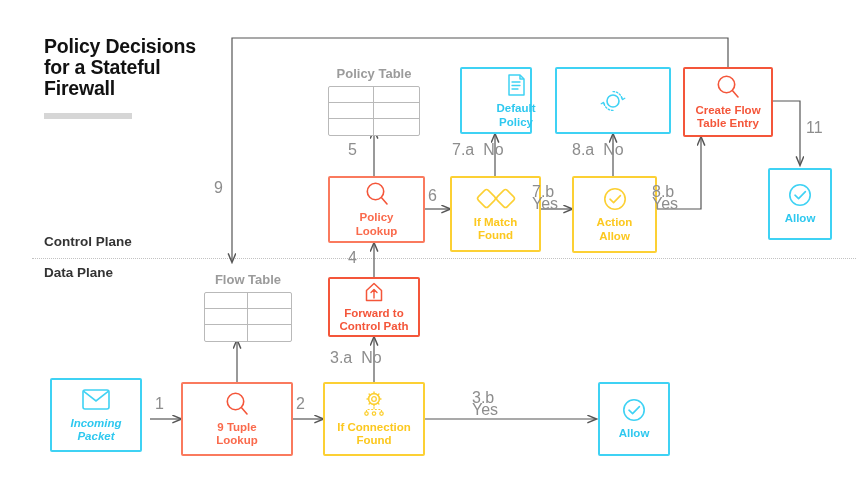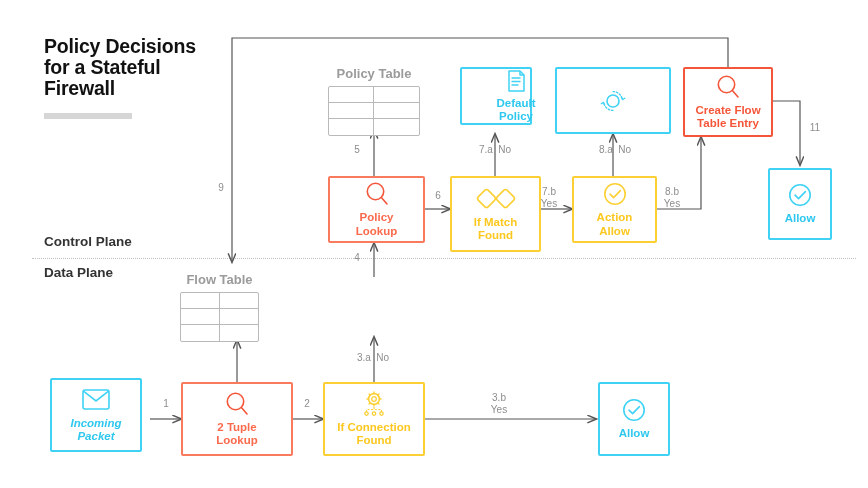--- a/index.html
+++ b/index.html
@@ -32,22 +32,22 @@
 
   .table-wrap{position:absolute;}
   .table-cap{font-size:13px;font-weight:bold;color:#9b9b9b;text-align:center;
              margin-bottom:5px;}
   .grid{border:1px solid #b9b9b9;border-radius:2px;display:grid;
         grid-template-columns:1fr 1fr;grid-template-rows:1fr 1fr 1fr;background:#fff;}
   .grid div{border-right:1px solid #b9b9b9;border-bottom:1px solid #b9b9b9;}
   .grid div:nth-child(2n){border-right:none;}
   .grid div:nth-child(n+5){border-bottom:none;}
 
-  .elabel{position:absolute;font-size:10px;color:#8d8d8d;white-space:pre;
-          text-align:center;line-height:12px;}
+  .elabel{position:absolute;font-size:16px;color:#8d8d8d;white-space:pre;
+          text-align:left;line-height:12px;}
 </style>
 </head>
 <body>
 
 <div id="canvas">
 
   <div class="title">Policy Decisions
 for a Stateful
 Firewall</div>
   <div class="title-rule"></div>
@@ -99,21 +99,21 @@
     <div class="grid" style="height:48px;">
       <div></div>
         <div></div>
         <div></div>
         <div></div>
         <div></div>
         <div></div>
     </div>
   </div>
 
-  <div class="table-wrap" style="left:180px;top:272px;width:79px;">
+  <div class="table-wrap" style="left:204px;top:272px;width:88px;">
     <div class="table-cap">Flow Table</div>
     <div class="grid" style="height:48px;">
       <div></div>
         <div></div>
         <div></div>
         <div></div>
         <div></div>
         <div></div>
     </div>
   </div>
@@ -129,21 +129,21 @@
 Packet</span>
   </div>
 
   <div class="node salmon" style="left:181px;top:382px;width:112px;height:74px;">
     <span class="ico">
       <svg width="26" height="26" viewBox="0 0 26 26">
           <circle cx="11.5" cy="10.5" r="8.2" fill="none" stroke="#f4563a" stroke-width="1.6"></circle>
           <path d="M17.6,16.8 L23,23" stroke="#f4563a" stroke-width="1.6" fill="none" stroke-linecap="round"></path>
         </svg>
     </span>
-    <span class="lbl">2 Tuple
+    <span class="lbl">9 Tuple
 Lookup</span>
   </div>
 
   <div class="node yellow" style="left:323px;top:382px;width:102px;height:74px;">
     <span class="ico">
       <svg width="30" height="26" viewBox="0 0 30 26">
           <circle cx="15" cy="8" r="5.4" fill="none" stroke="#fcd034" stroke-width="1.6"></circle>
           <circle cx="15" cy="8" r="2.3" fill="none" stroke="#fcd034" stroke-width="1.3"></circle>
           <path d="M15,1 v1.6 M15,13.4 v1.6 M8,8 h1.6 M20.4,8 H22 M10.1,3.1 l1.1,1.1 M18.8,11.8 l1.1,1.1 M19.9,3.1 l-1.1,1.1 M11.2,11.8 l-1.1,1.1" stroke="#fcd034" stroke-width="1.4" stroke-linecap="round"></path>
           <path d="M15,16 v2.5 M7.5,21 v-2.5 h15 v2.5" stroke="#fcd034" stroke-width="1.1" stroke-dasharray="2 1.6" fill="none"></path>
@@ -159,20 +159,30 @@
   <div class="node cyan" style="left:598px;top:382px;width:72px;height:74px;">
     <span class="ico">
       <svg width="26" height="26" viewBox="0 0 26 26">
           <circle cx="13" cy="13" r="10.2" fill="none" stroke="#3fd2f4" stroke-width="1.6"></circle>
           <path d="M8,13.2 L11.6,16.6 L18.4,9.6" fill="none" stroke="#3fd2f4" stroke-width="1.6" stroke-linecap="round" stroke-linejoin="round"></path>
         </svg>
     </span>
     <span class="lbl">Allow</span>
   </div>
 
+  <div class="node red" style="left:328px;top:277px;width:92px;height:60px;">
+    <span class="ico" style="height:22px;">
+      <svg width="22" height="22" viewBox="0 0 22 22">
+          <path d="M11,2.5 L3.5,9.5 v10 h15 v-10 Z" fill="none" stroke="#f4563a" stroke-width="1.5" stroke-linejoin="round"></path>
+          <path d="M11,17 V9 M8,11.6 L11,8.6 L14,11.6" fill="none" stroke="#f4563a" stroke-width="1.4" stroke-linecap="round" stroke-linejoin="round"></path>
+        </svg>
+    </span>
+    <span class="lbl">Forward to
+Control Path</span>
+  </div>
 
   <div class="node salmon" style="left:328px;top:176px;width:97px;height:67px;">
     <span class="ico">
       <svg width="26" height="26" viewBox="0 0 26 26">
           <circle cx="11.5" cy="10.5" r="8.2" fill="none" stroke="#f4563a" stroke-width="1.6"></circle>
           <path d="M17.6,16.8 L23,23" stroke="#f4563a" stroke-width="1.6" fill="none" stroke-linecap="round"></path>
         </svg>
     </span>
     <span class="lbl">Policy
 Lookup</span>
@@ -182,32 +192,32 @@
     <span class="ico">
       <svg width="42" height="24" viewBox="0 0 42 24">
           <rect x="4.5" y="4.5" width="14" height="14" rx="2.6" transform="rotate(45 11.5 11.5)" fill="none" stroke="#fcd034" stroke-width="1.6"></rect>
           <rect x="23.5" y="4.5" width="14" height="14" rx="2.6" transform="rotate(45 30.5 11.5)" fill="none" stroke="#fcd034" stroke-width="1.6"></rect>
         </svg>
     </span>
     <span class="lbl">If Match
 Found</span>
   </div>
 
-  <div class="node yellow" style="left:572px;top:176px;width:85px;height:67px;">
+  <div class="node yellow" style="left:572px;top:176px;width:85px;height:77px;">
     <span class="ico">
       <svg width="26" height="26" viewBox="0 0 26 26">
           <circle cx="13" cy="13" r="10.2" fill="none" stroke="#fcd034" stroke-width="1.6"></circle>
           <path d="M8,13.2 L11.6,16.6 L18.4,9.6" fill="none" stroke="#fcd034" stroke-width="1.6" stroke-linecap="round" stroke-linejoin="round"></path>
         </svg>
     </span>
     <span class="lbl">Action
 Allow</span>
   </div>
 
-  <div class="node cyan" style="left:460px;top:67px;width:72px;height:58px;padding-left:40px;">
+  <div class="node cyan" style="left:460px;top:67px;width:72px;height:67px;padding-left:40px;">
     <span class="ico">
       <svg width="22" height="24" viewBox="0 0 22 24">
           <path d="M4,2 h11 l4,4 v16 H4 Z" fill="none" stroke="#3fd2f4" stroke-width="1.5" stroke-linejoin="round"></path>
           <path d="M15,2 v4 h4" fill="none" stroke="#3fd2f4" stroke-width="1.5" stroke-linejoin="round"></path>
           <path d="M7,9 h8 M7,12.5 h8 M7,16 h6" stroke="#3fd2f4" stroke-width="1.3" stroke-linecap="round"></path>
         </svg>
     </span>
     <span class="lbl">Default
 Policy</span>
   </div>

